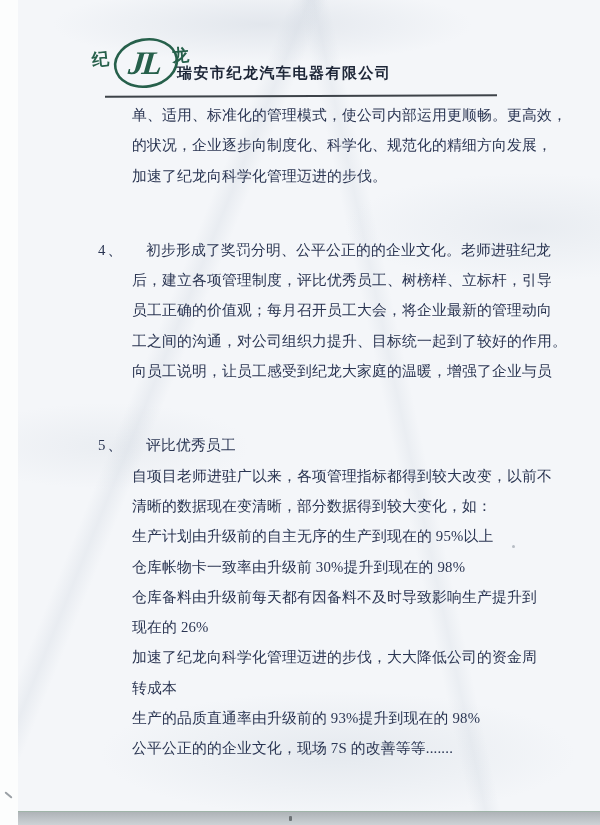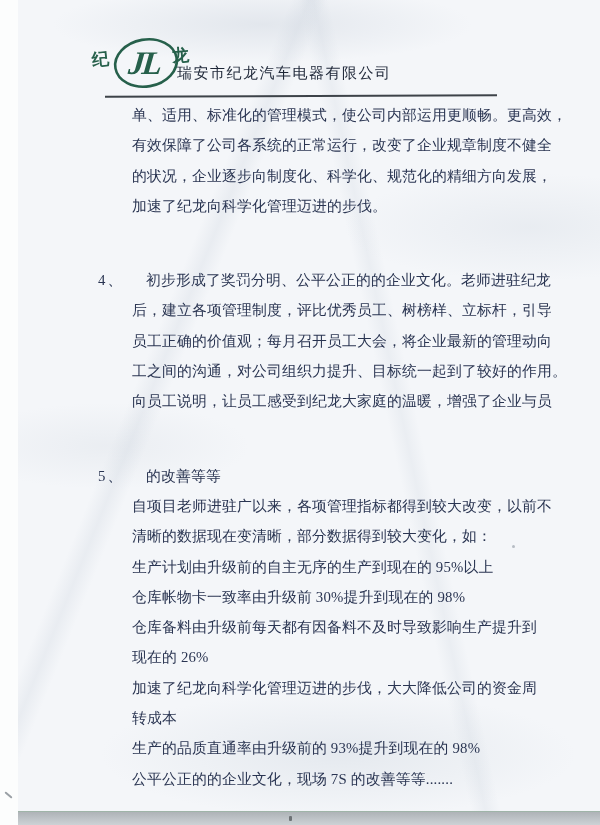--- a/index.html
+++ b/index.html
@@ -43,21 +43,21 @@
     transform:rotate(-6deg);letter-spacing:0;
   }
   .logo-right-char{
     position:absolute;left:154px;top:44px;
     font-size:17px;font-weight:bold;color:var(--logo-green);
     transform:rotate(-4deg);
   }
   .logo-mark{position:absolute;left:92px;top:34px;width:72px;height:58px;}
   .company-name{
     position:absolute;left:159px;top:64px;
-    font-size:15px;font-weight:normal;color:var(--title-ink);
+    font-size:15px;font-weight:bold;color:var(--title-ink);
     letter-spacing:1.5px;white-space:nowrap;
   }
   .header-rule{
     position:absolute;left:87px;top:95px;width:392px;height:2px;
     background:var(--rule);transform:rotate(-0.2deg);
   }
   
   .doc-body{
     position:absolute;left:0;top:100px;width:582px;
     color:var(--ink);
@@ -96,29 +96,28 @@
   </svg>
 
   <div class="logo-right-char">龙</div>
 
   <div class="company-name">瑞安市纪龙汽车电器有限公司</div>
 
   <div class="header-rule"></div>
 
   <div class="doc-body">
       <div class="line"><span>单、适用、标准化的管理模式，使公司内部运用更顺畅。更高效，</span></div>
-      <div class="line"><span>有效保障了公司各系统的正常运行，改变了企业规章制度不健全</span></div>
       <div class="line"><span>的状况，企业逐步向制度化、科学化、规范化的精细方向发展，</span></div>
       <div class="line"><span>加速了纪龙向科学化管理迈进的步伐。</span></div>
       <div class="line numbered"><span class="num">4、</span><span>初步形成了奖罚分明、公平公正的的企业文化。老师进驻纪龙</span></div>
       <div class="line"><span>后，建立各项管理制度，评比优秀员工、树榜样、立标杆，引导</span></div>
       <div class="line"><span>员工正确的价值观；每月召开员工大会，将企业最新的管理动向</span></div>
       <div class="line"><span>工之间的沟通，对公司组织力提升、目标统一起到了较好的作用。</span></div>
       <div class="line"><span>向员工说明，让员工感受到纪龙大家庭的温暖，增强了企业与员</span></div>
-      <div class="line numbered"><span class="num">5、</span><span>的改善等等</span></div>
+      <div class="line numbered"><span class="num">5、</span><span>评比优秀员工</span></div>
       <div class="line"><span>自项目老师进驻广以来，各项管理指标都得到较大改变，以前不</span></div>
       <div class="line"><span>清晰的数据现在变清晰，部分数据得到较大变化，如：</span></div>
       <div class="line"><span>生产计划由升级前的自主无序的生产到现在的 95%以上</span></div>
       <div class="line"><span>仓库帐物卡一致率由升级前 30%提升到现在的 98%</span></div>
       <div class="line"><span>仓库备料由升级前每天都有因备料不及时导致影响生产提升到</span></div>
       <div class="line"><span>现在的 26%</span></div>
       <div class="line"><span>加速了纪龙向科学化管理迈进的步伐，大大降低公司的资金周</span></div>
       <div class="line"><span>转成本</span></div>
       <div class="line"><span>生产的品质直通率由升级前的 93%提升到现在的 98%</span></div>
       <div class="line"><span>公平公正的的企业文化，现场 7S 的改善等等.......</span></div>

